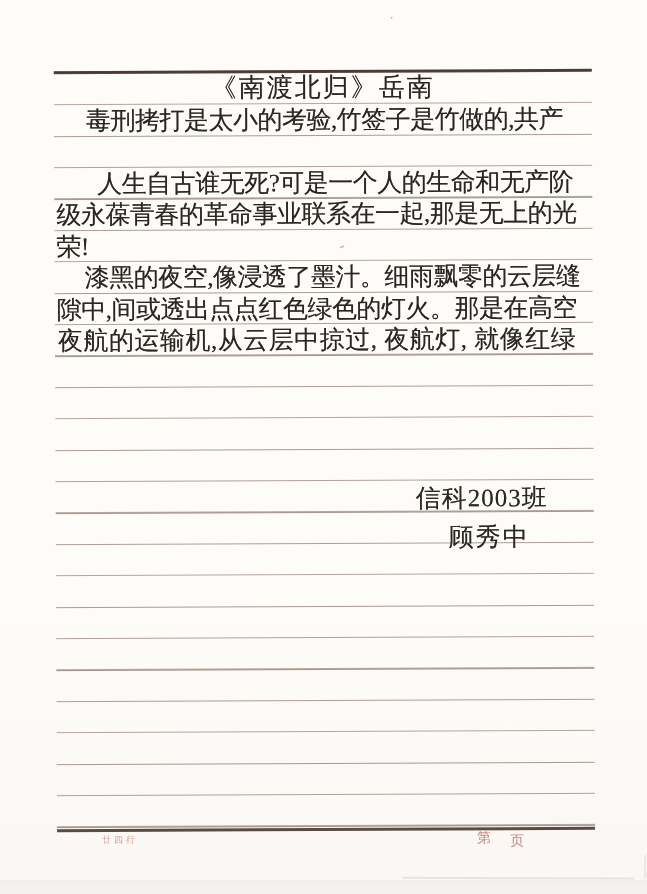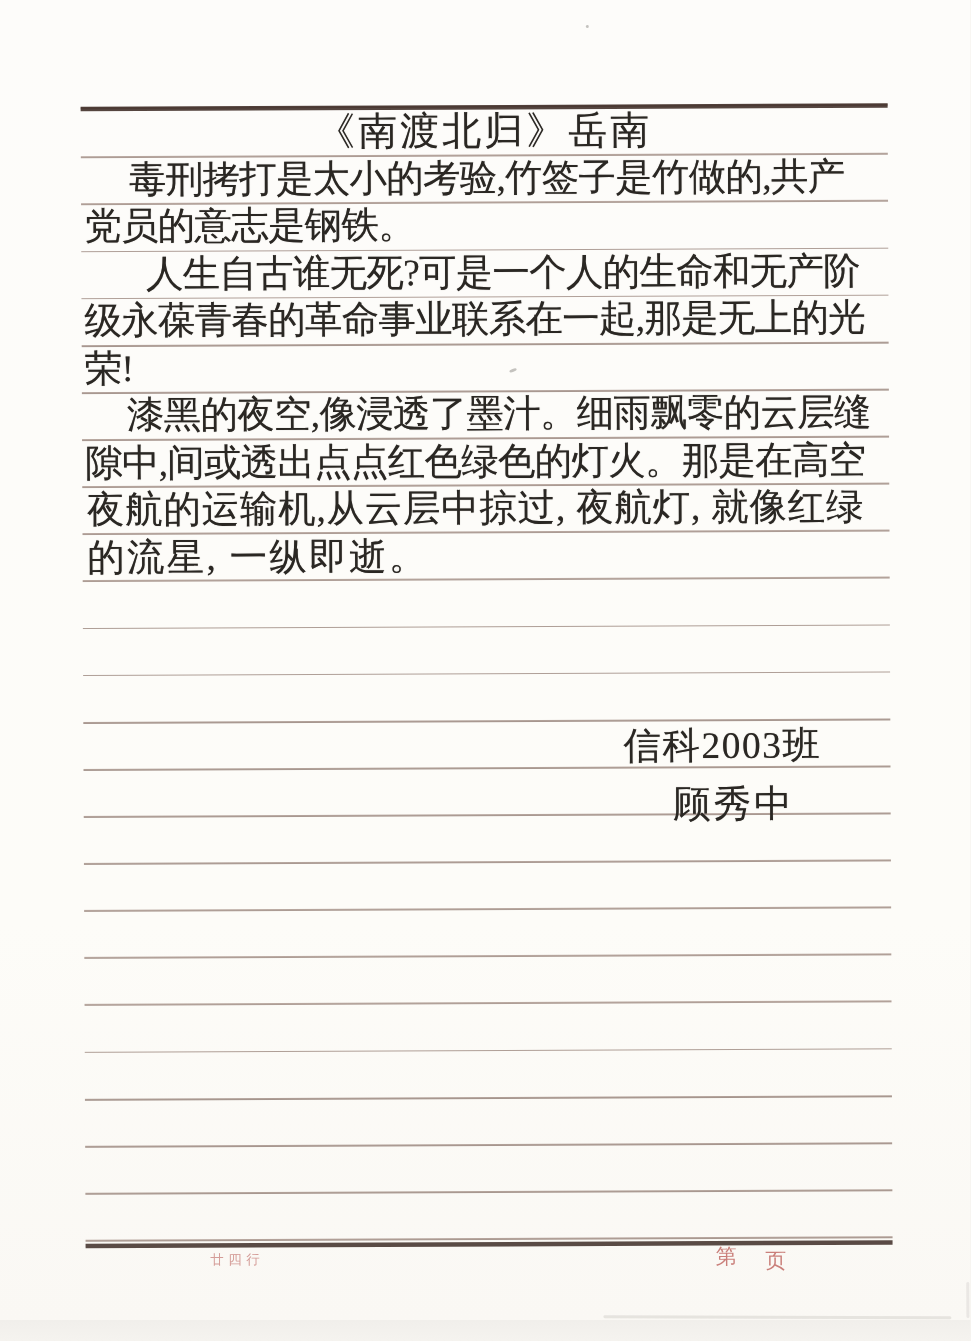--- a/index.html
+++ b/index.html
@@ -61,33 +61,31 @@
 
 <div class="paper"></div>
 
 <div class="sheet-content">
 
   <div class="ruled"></div>
 
   <div class="hw hw-title">《南渡北归》岳南</div>
 
   <div class="hw" style="left:87px;top:104px;">毒刑拷打是太小的考验,竹签子是竹做的,共产</div>
-  <div class="hw" style="left:57px;top:135px;">党员的意志是钢铁。</div>
   <div class="hw" style="left:98px;top:167px;">人生自古谁无死?可是一个人的生命和无产阶</div>
   <div class="hw" style="left:57px;top:198px;">级永葆青春的革命事业联系在一起,那是无上的光</div>
   <div class="hw" style="left:57px;top:230px;">荣!</div>
   <div class="hw" style="left:85px;top:261px;">漆黑的夜空,像浸透了墨汁。细雨飘零的云层缝</div>
   <div class="hw" style="left:57px;top:293px;">隙中,间或透出点点红色绿色的灯火。那是在高空</div>
   <div class="hw" style="left:58px;top:324px;letter-spacing:0.5px;">夜航的运输机,从云层中掠过, 夜航灯, 就像红绿</div>
-  <div class="hw" style="left:58px;top:356px;letter-spacing:1.5px;">的流星, 一纵即逝。</div>
 
   <div class="hw" style="left:415px;top:483px;letter-spacing:1px;text-align:center;">信科2003班</div>
   <div class="hw" style="left:448px;top:522px;letter-spacing:2px;">顾秀中</div>
 
-  <div class="footer-mark" style="left:100px;top:833px;margin-left:38px;">廿四行</div>
+  <div class="footer-mark" style="left:100px;top:833px;">廿四行</div>
   <div class="footer-page" style="left:475px;top:830px;">第</div>
   <div class="footer-page" style="left:508px;top:833px;">页</div>
 
   <div class="edge-shadow" style="left:32px;top:882px;width:180px;height:1.5px;transform:rotate(0.6deg);opacity:0.5;"></div>
   <div class="edge-shadow" style="left:400px;top:878px;width:232px;height:1.5px;transform:rotate(0.4deg);opacity:0.5;"></div>
   <div class="edge-shadow" style="left:642px;top:856px;width:1.5px;height:24px;opacity:0.4;"></div>
 
   <div class="speck" style="left:340px;top:246px;width:5px;height:2px;transform:rotate(-20deg);"></div>
   <div class="speck" style="left:392px;top:17px;width:2px;height:2px;"></div>
 

